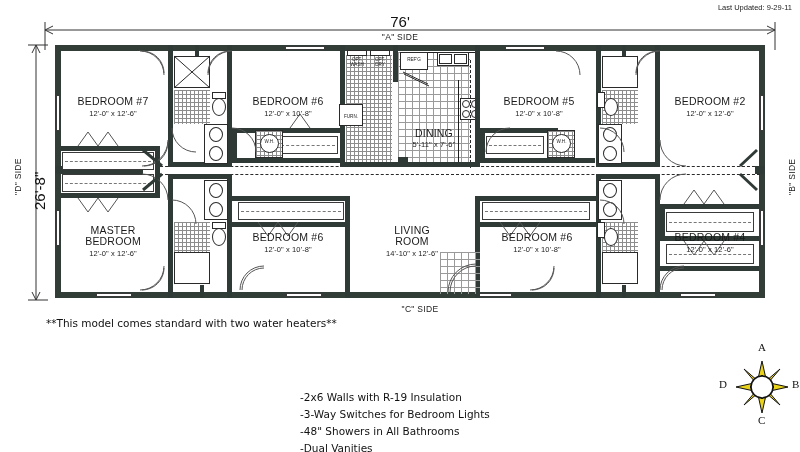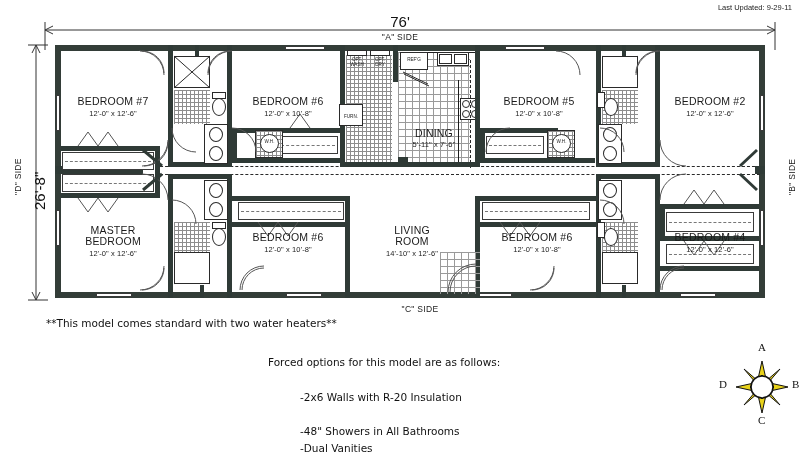--- a/index.html
+++ b/index.html
@@ -359,22 +359,22 @@
     <div class="txt roomname ctr" style="left:710px;top:232px;">BEDROOM #4</div>
     <div class="txt roomdim ctr" style="left:710px;top:246px;">12'-0" x 12'-6"</div>
 
     <div class="txt roomname ctr" style="left:412px;top:225px;text-align:center;">LIVING
 ROOM</div>
     <div class="txt roomdim ctr" style="left:412px;top:250px;">14'-10" x 12'-6"</div>
   </div>
 
   <div class="txt note" style="left:46px;top:306px;margin-top:12px;">**This model comes standard with two water heaters**</div>
 
-  <div class="txt optlist" style="left:268px;top:357px;">Forced options for this model are as follows:</div>
-  <div class="txt optlist" style="left:300px;top:392px;">-2x6 Walls with R-20 Insulation</div>
+  <div class="txt optlist" style="left:300px;top:392px;">-2x6 Walls with R-19 Insulation</div>
+  <div class="txt optlist" style="left:300px;top:409px;">-3-Way Switches for Bedroom Lights</div>
   <div class="txt optlist" style="left:300px;top:426px;">-48" Showers in All Bathrooms</div>
   <div class="txt optlist" style="left:300px;top:443px;">-Dual Vanities</div>
 
   <div id="compass" style="left:730px;top:355px;width:64px;height:64px;">
     <svg width="64" height="64" viewBox="0 0 64 64">
       <g stroke="#111" stroke-width="1">
 
         <polygon points="32,6 28,24 32,20 36,24" fill="#e8d21a"></polygon>
         <polygon points="58,32 40,28 44,32 40,36" fill="#e8d21a"></polygon>
         <polygon points="32,58 28,40 32,44 36,40" fill="#e8d21a"></polygon>

